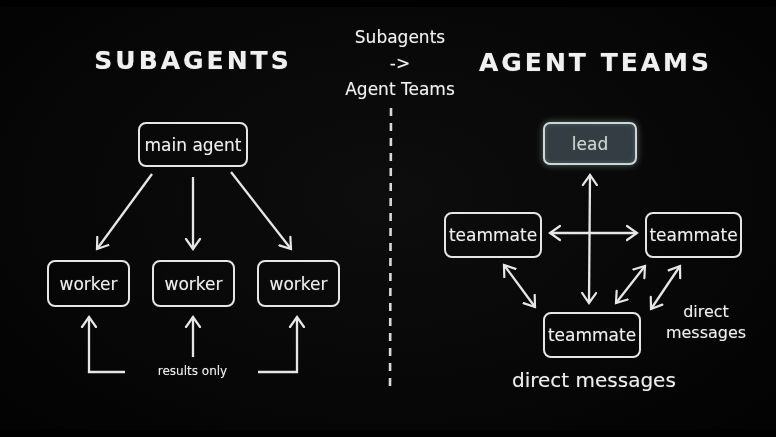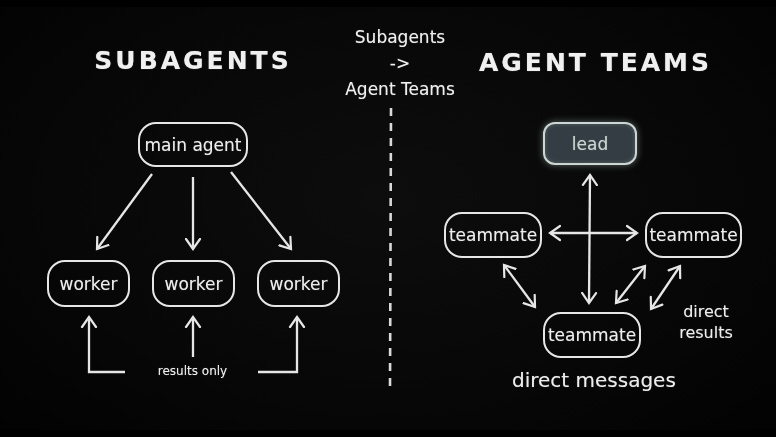--- a/index.html
+++ b/index.html
@@ -41,36 +41,36 @@
     color: #efefef;
     text-shadow: 0 0 1px rgba(255,255,255,0.4);
   }
 
   .node {
     position: absolute;
     display: flex;
     align-items: center;
     justify-content: center;
     border: 2.4px solid #e6e6e6;
-    border-radius: 18px;
+    border-radius: 8px;
     font-size: 17px;
     color: #ededed;
     text-shadow: 0 0 1px rgba(255,255,255,0.4);
     white-space: nowrap;
     background: transparent;
   }
   .node.main-agent { left: 138px; top: 122px; width: 110px; height: 45px; }
   .node.worker-1   { left: 47px;  top: 260px; width: 83px;  height: 47px; }
   .node.worker-2   { left: 152px; top: 260px; width: 83px;  height: 47px; }
   .node.worker-3   { left: 257px; top: 260px; width: 83px;  height: 47px; }
   .node.lead {
     left: 543px; top: 122px; width: 94px; height: 43px;
     background: #343d43;
     border: 2.4px solid #ccd7d4;
-    border-radius: 12px;
+    border-radius: 7px;
     color: #c9d5cf;
     box-shadow: 0 0 7px rgba(190,215,212,0.45), inset 0 0 4px rgba(190,215,212,0.25);
   }
   .node.teammate-left   { left: 444px; top: 212px; width: 98px; height: 46px; }
   .node.teammate-right  { left: 645px; top: 212px; width: 97px; height: 46px; }
   .node.teammate-bottom { left: 543px; top: 312px; width: 98px; height: 46px; }
 
   .caption {
     position: absolute;
     text-align: center;
@@ -130,19 +130,19 @@
   <div class="node worker-3">worker</div>
   <div class="caption results">results only</div>
 
   <div class="node lead">lead</div>
   <div class="node teammate-left">teammate</div>
   <div class="node teammate-right">teammate</div>
   <div class="node teammate-bottom">teammate</div>
 
   <div class="caption dm-side">
     <div>direct</div>
-    <div>results</div>
+    <div>messages</div>
   </div>
   <div class="caption dm-bottom">direct messages</div>
 
   <div class="letterbox top"></div>
   <div class="letterbox bottom"></div>
 </div>
 
 </body></html>

